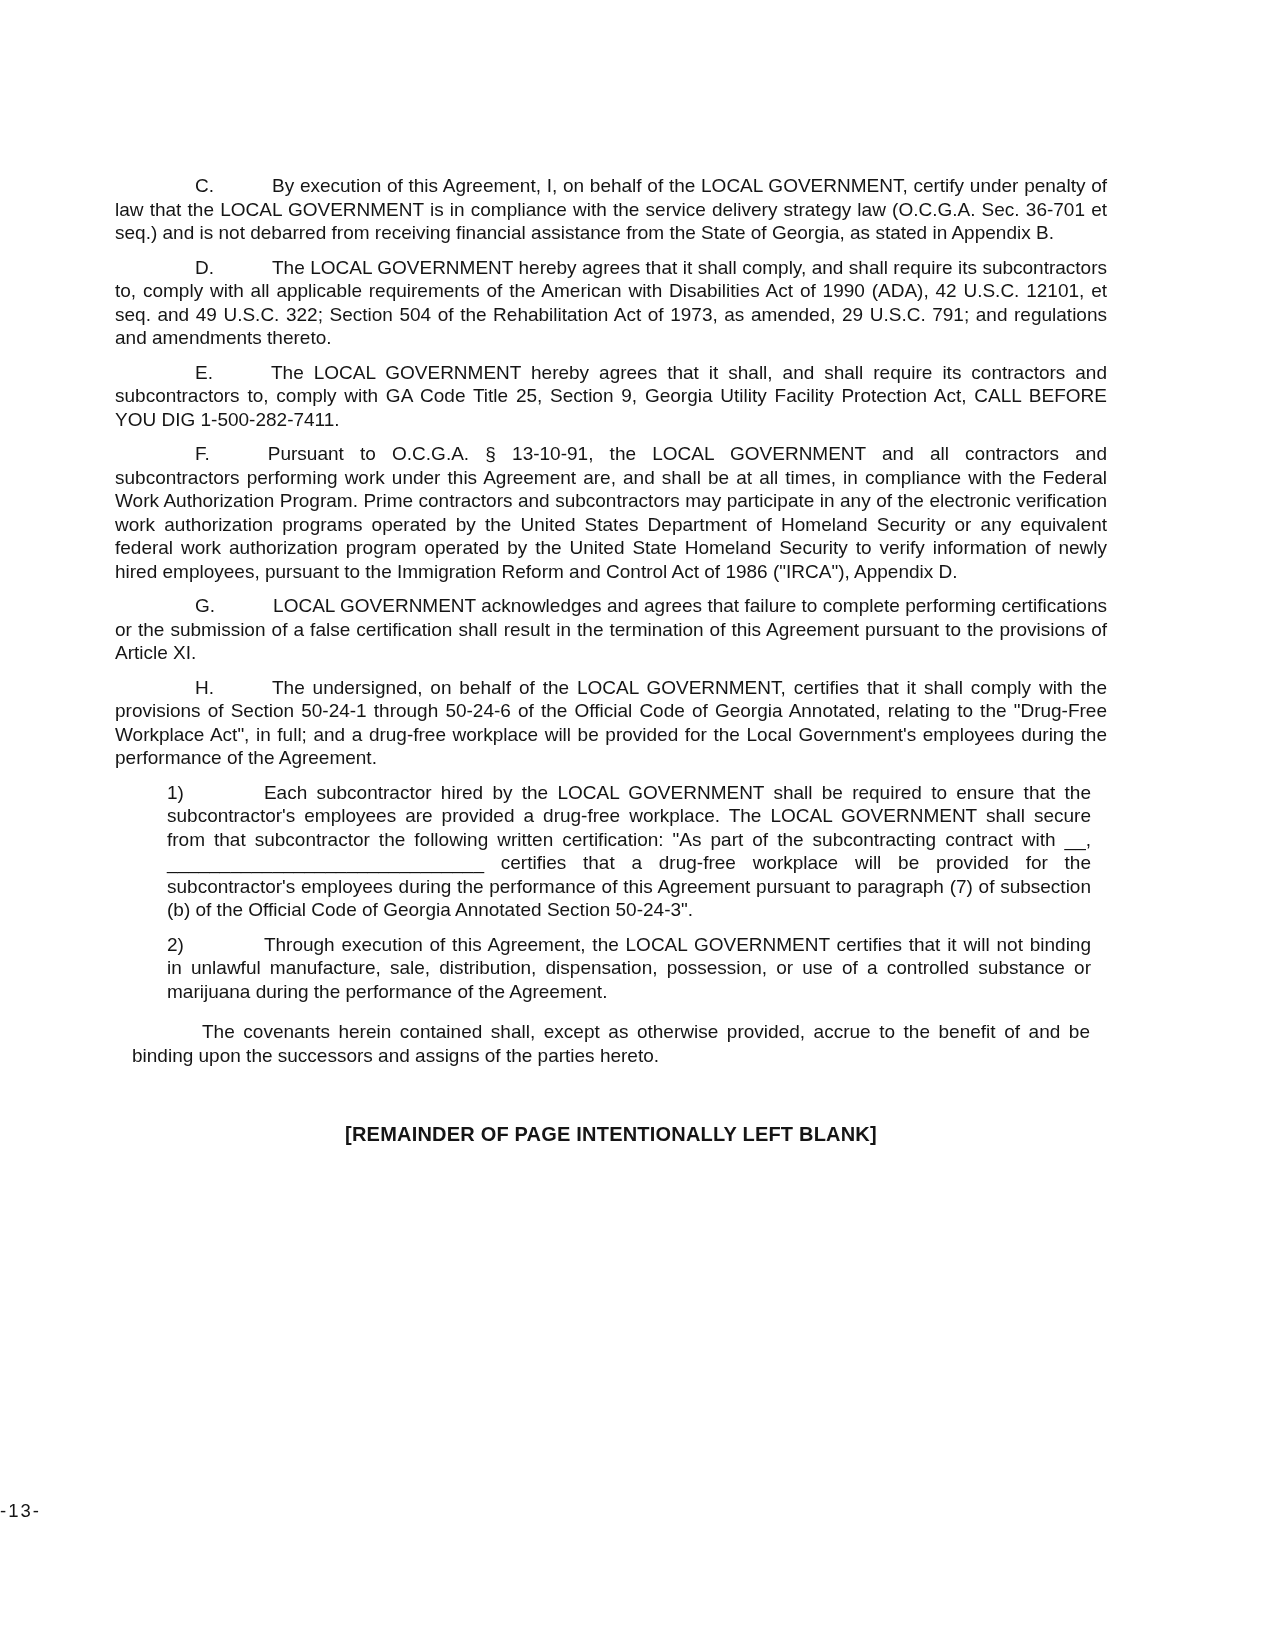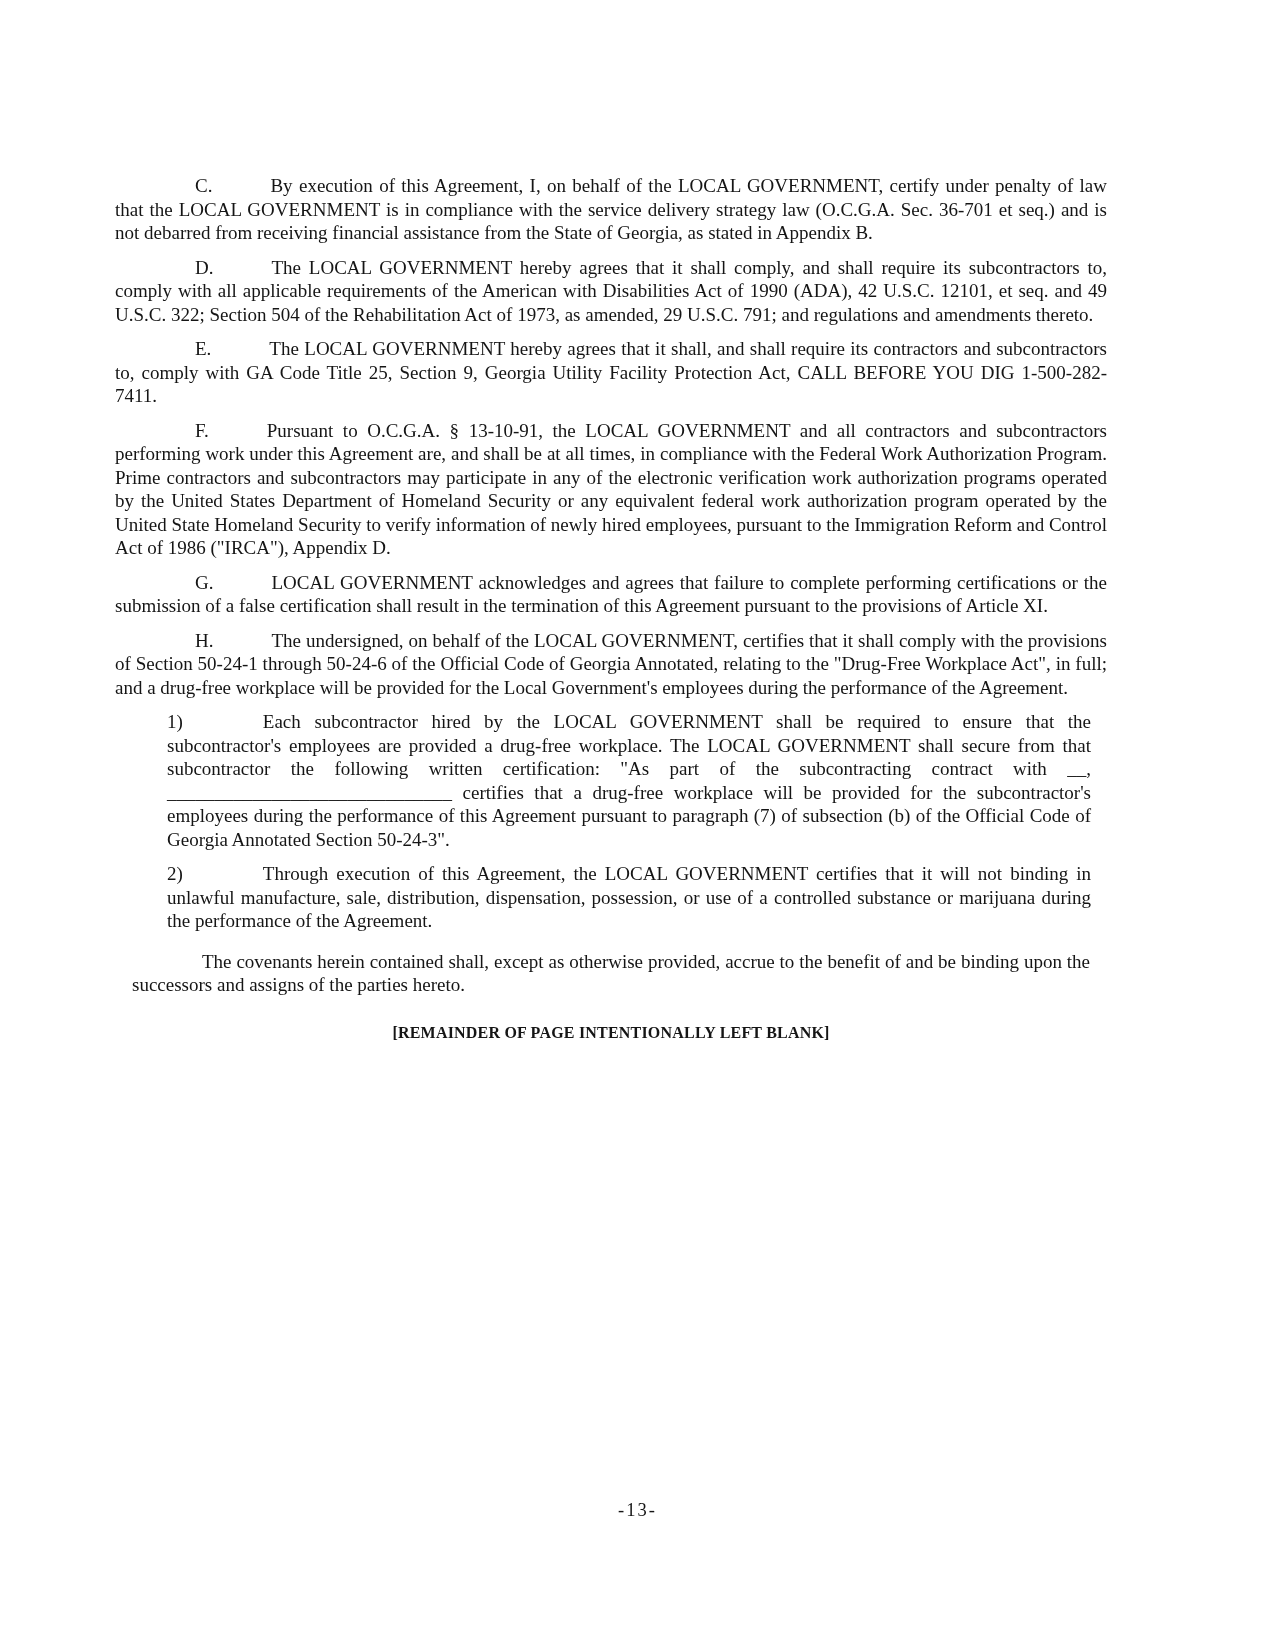--- a/index.html
+++ b/index.html
@@ -6,21 +6,21 @@
     margin: 0;
     padding: 0;
     background: #e8e8e8;
   }
   .page {
     position: relative;
     width: 1275px;
     height: 1650px;
     background: #ffffff;
     overflow: hidden;
-    font-family: Liberation Serif, serif;
+    font-family: Liberation Sans, sans-serif;
     color: #151515;
   }
   .content {
     position: absolute;
     left: 115px;
     top: 174px;
     width: 992px;
     font-size: 19px;
     line-height: 23.5px;
     text-align: justify;
@@ -40,33 +40,32 @@
   }
   .ptab {
     display: inline-block;
     width: 58px;
   }
   .stab {
     display: inline-block;
     width: 80px;
   }
   .remainder {
-    margin-top: 24px;
+    margin-top: 56px;
     text-align: center;
     font-weight: bold;
-    font-size: 16px;
+    font-size: 20px;
     text-indent: 0;
     letter-spacing: 0.2px;
   }
   .footer {
     position: absolute;
     top: 1500px;
     left: 0;
     width: 100%;
-    text-align: center;
     font-size: 18.5px;
     letter-spacing: 2px;
   }
 </style>
 </head>
 <body>
 
 <div class="page">
   <div class="content">
 

